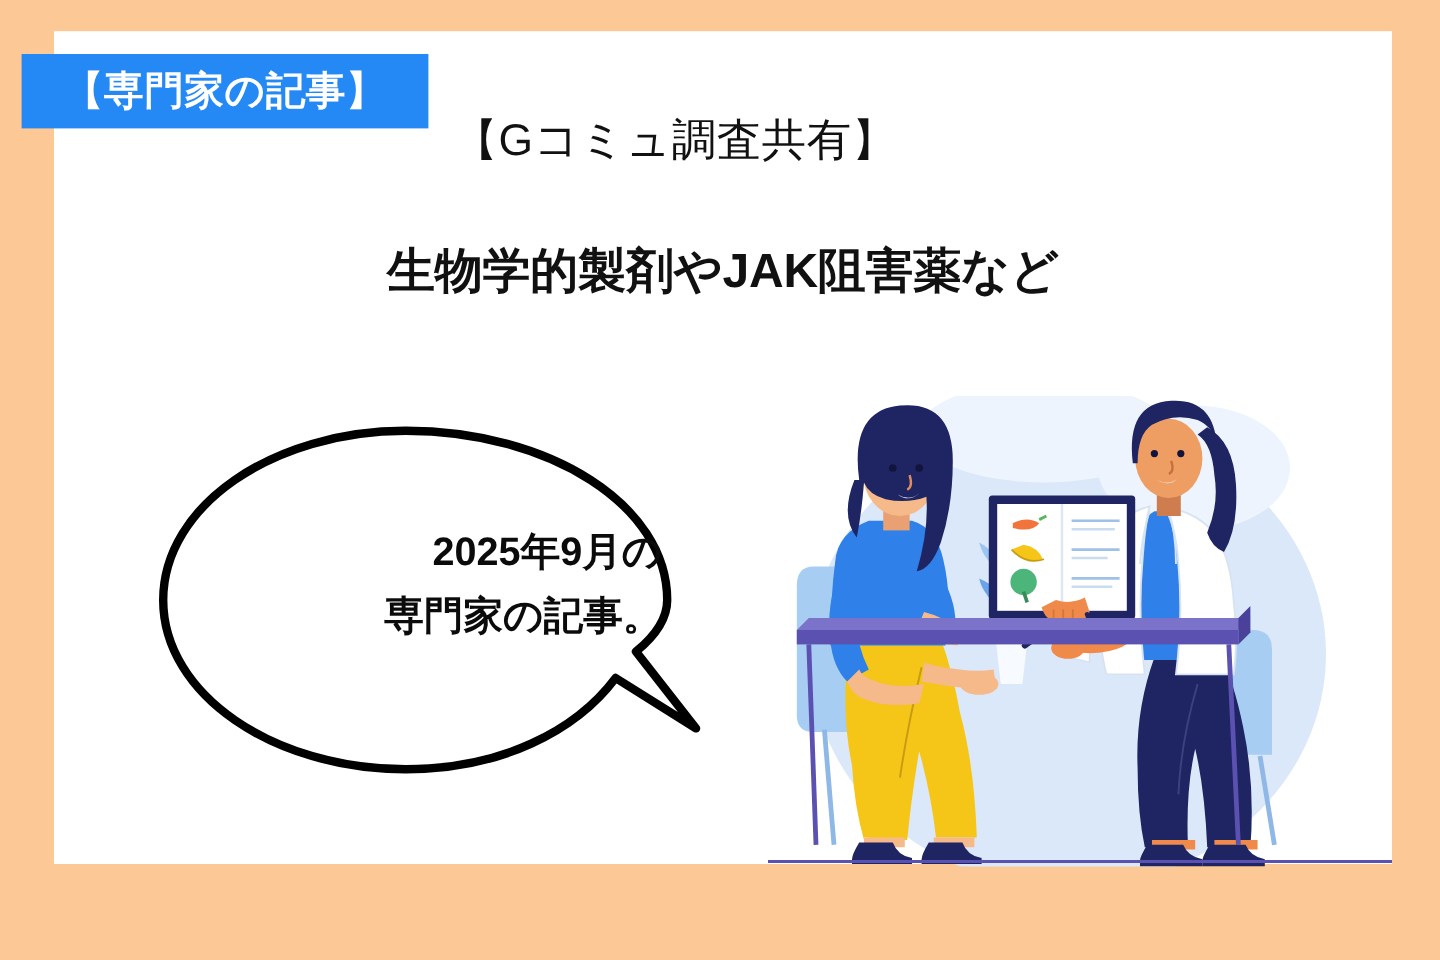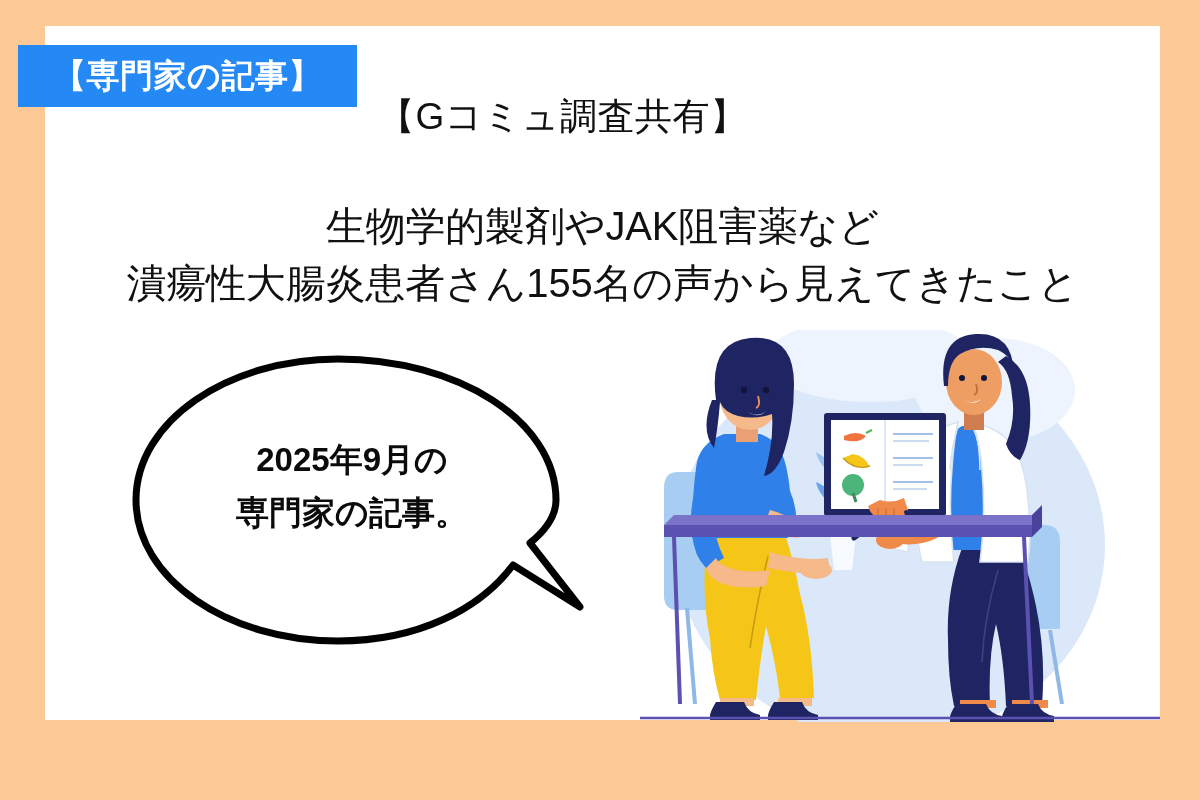--- a/index.html
+++ b/index.html
@@ -46,37 +46,37 @@
   }
   
   #headline {
     position:absolute;
     left:45px; top:198px;
     width:1115px;
     text-align:center;
     z-index:5;
   }
   #headline .hl {
-    font-size:40px; font-weight:400; color:#111111;
+    font-size:40px; font-weight:700; color:#111111;
     line-height:1.42; white-space:nowrap;
     letter-spacing:-0.2px;
   }
   
   #bubble-wrap {
     position:absolute;
     left:128px; top:355px;
     width:470px; height:300px;
     z-index:7;
   }
   #bubble-wrap svg { display:block; }
   #bubble-text {
     position:absolute;
-    left:14px; top:78px;
+    left:4px; top:78px;
     width:420px;
-    text-align:center;
+    text-align:right;
     pointer-events:none;
   }
   #bubble-text .bl {
     font-size:33px; font-weight:700; color:#0b0b0b;
     line-height:1.62; white-space:nowrap;
   }
   
   #illustration {
     position:absolute;
     left:640px; top:330px;
@@ -93,21 +93,20 @@
   <div id="card"></div>
 
   <div id="badge">
     <span>【専門家の記事】</span>
   </div>
 
   <div id="main-title">【Gコミュ調査共有】</div>
 
   <div id="headline">
     <div class="hl">生物学的製剤やJAK阻害薬など</div>
-    <div class="hl">潰瘍性大腸炎患者さん155名の声から見えてきたこと</div>
   </div>
 
   <div id="bubble-wrap">
     <svg width="470" height="300" viewBox="0 0 470 300">
       <path d="M 210 4
                C 100 4, 8 66, 8 145
                C 8 224, 100 286, 210 286
                C 290 286, 352 254, 385 210
                L 452 252
                L 402 188

